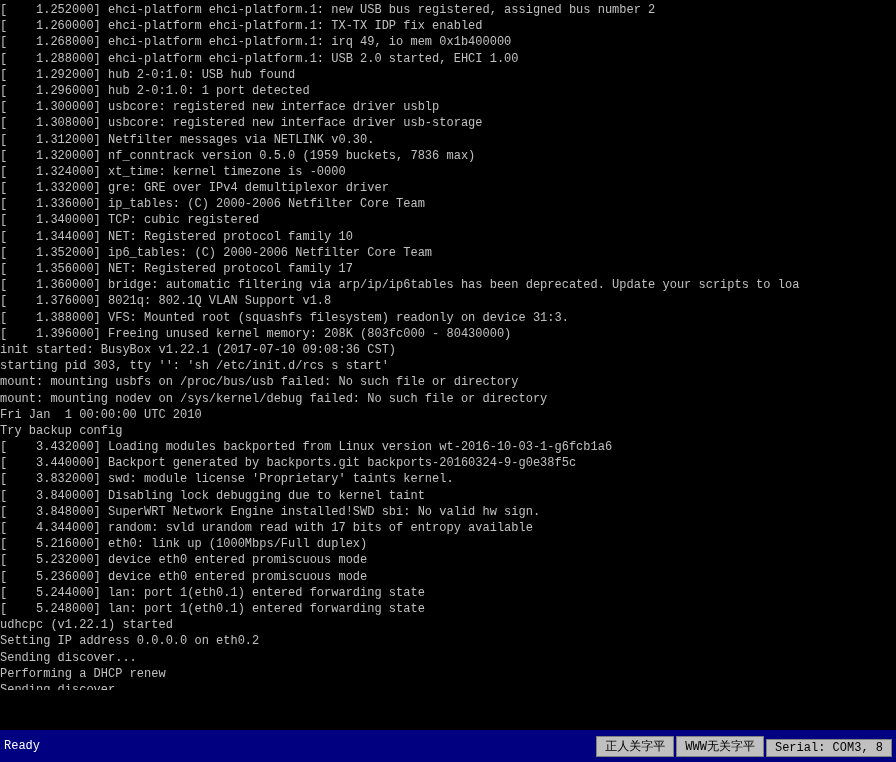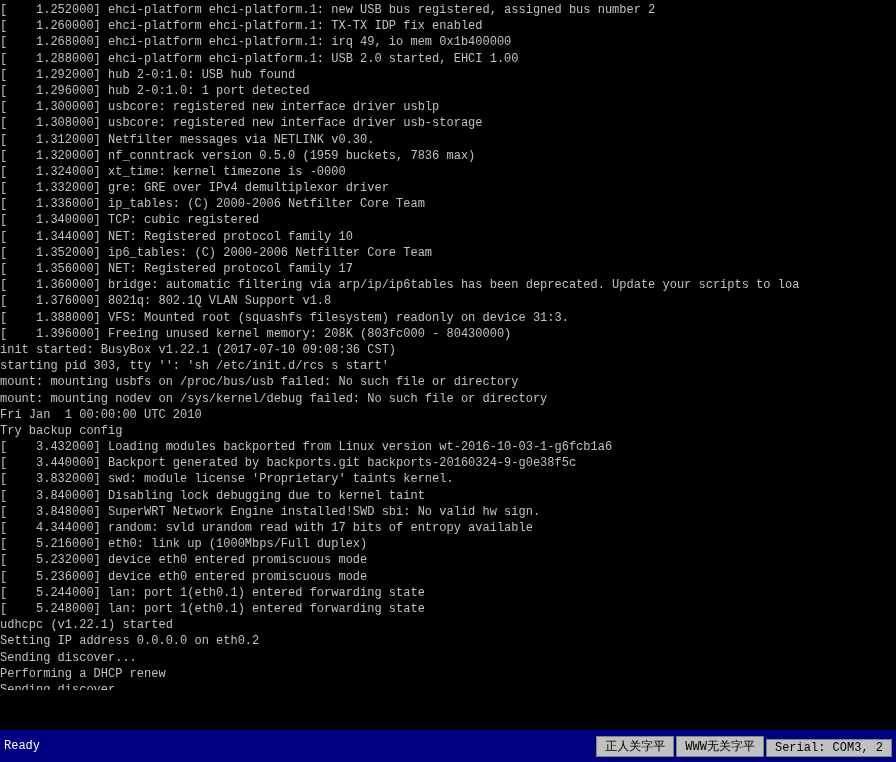--- a/index.html
+++ b/index.html
@@ -132,16 +132,16 @@
 starting pid 669, tty '': '/sbin/getty -L -a'
 
 SuperWRT login:
 SuperWRT login:
 SuperWRT login: </div>
   <div id="status-bar">
     <span class="status-left">Ready</span>
     <div class="status-right-group">
       <span class="status-segment">正人关字平</span>
       <span class="status-segment">WWW无关字平</span>
-      <span class="status-segment">Serial: COM3, 2</span>
+      <span class="status-segment">Serial: COM3, 8</span>
     </div>
   </div>
 </div>
 
 </body></html>

